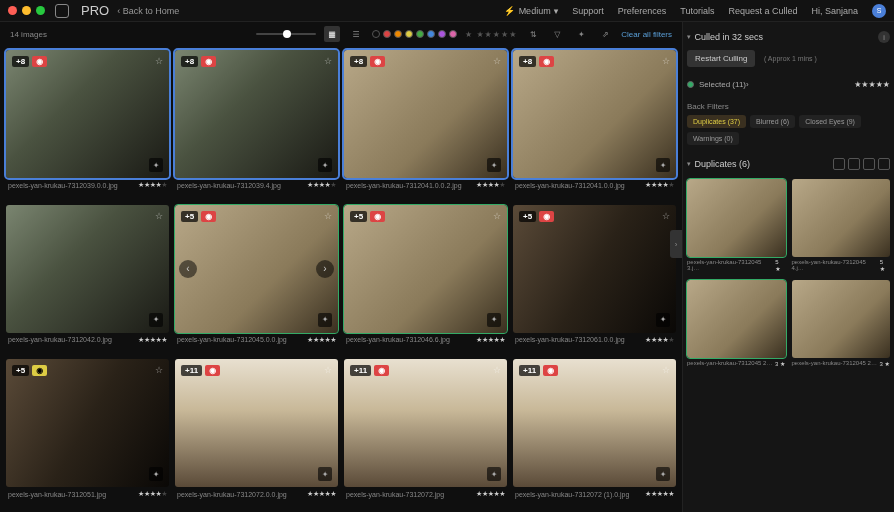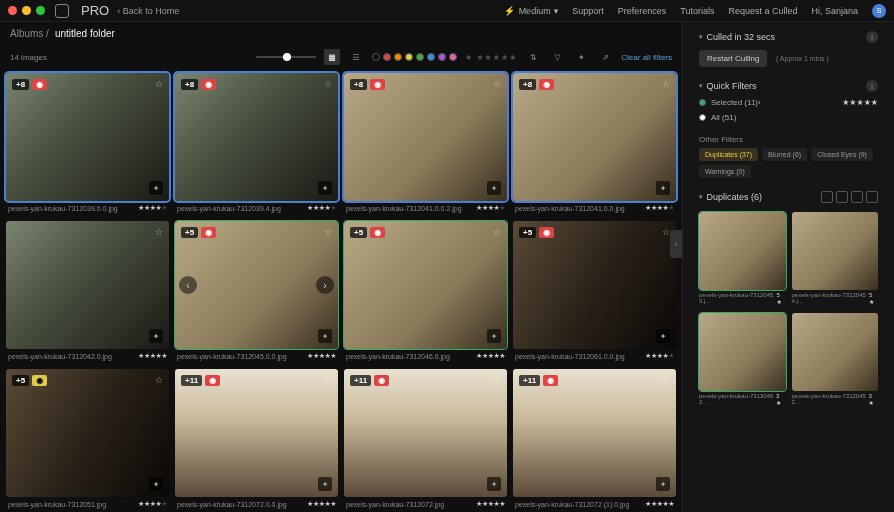--- a/index.html
+++ b/index.html
@@ -12,21 +12,21 @@
 .tb-left{display:flex;align-items:center;gap:8px}
 .tb-left .pro{color:#ccc;font-size:13px}
 .tb-left .back{color:#999;font-size:9px;cursor:pointer}
 .tb-right{margin-left:auto;display:flex;gap:14px;align-items:center;font-size:9px}
 .tb-right span{color:#aaa;cursor:pointer}
 .medium{display:flex;align-items:center;gap:3px}
 .bolt{color:#ffb800}
 .avatar{width:14px;height:14px;border-radius:50%;background:#4a7fd8;color:#fff;display:flex;align-items:center;justify-content:center;font-size:7px}
 .main{display:flex;height:490px}
 .left{flex:1;display:flex;flex-direction:column;overflow:hidden}
-.right{width:212px;background:#151515;border-left:1px solid #222;overflow-y:auto;padding:6px 16px}
+.right{width:212px;background:#151515;border-left:1px solid #222;overflow-y:auto;padding:6px 4px}
 .breadcrumb{padding:6px 10px;display:flex;align-items:center;gap:6px;font-size:10px}
 .bc-albums{color:#888}.bc-folder{color:#eee;font-weight:500}
 .toolbar{padding:4px 10px;display:flex;align-items:center;gap:8px;font-size:8px}
 .tb-count{color:#888}
 .tb-spacer{flex:1}
 .slider{width:60px;height:2px;background:#444;position:relative;border-radius:2px}
 .slider::after{content:'';position:absolute;left:45%;top:-3px;width:8px;height:8px;border-radius:50%;background:#fff}
 .icon-btn{width:16px;height:16px;display:flex;align-items:center;justify-content:center;color:#888;cursor:pointer;border-radius:2px}
 .icon-btn.active{background:#333;color:#fff}
 .colors{display:flex;gap:3px}
@@ -104,24 +104,20 @@
     <span>Preferences</span>
     <span>Tutorials</span>
     <span>Request a Culled</span>
     <span>Hi, Sanjana</span>
     <div class="avatar">S</div>
   </div>
 </div>
 
 <div class="main">
   <div class="left">
-    <div class="breadcrumb">
-      <span class="bc-albums">Albums  /</span>
-      <span class="bc-folder">untitled folder</span>
-    </div>
     <div class="toolbar">
       <span class="tb-count">14 images</span>
       <div class="tb-spacer"></div>
       <div class="slider"></div>
       <div class="icon-btn active">▦</div>
       <div class="icon-btn">☰</div>
       <div class="colors">
         <div class="cdot"></div>
         <div class="cdot red"></div>
         <div class="cdot orange"></div>
@@ -338,41 +334,31 @@
     <div class="section">
       <div class="sec-head">
           <span class="chev">▾</span>
           <span>Culled in 32 secs</span>
           <div class="info-i">i</div>
         </div>
       <span class="restart">Restart Culling</span>
       <span class="approx">( Approx 1 mins )</span>
     </div>
     <div class="section">
-      <div class="sec-head">
-          <span class="chev">▾</span>
-          <span>Quick Filters</span>
-          <div class="info-i">i</div>
-        </div>
       <div id="quick-rows">
           <div class="filter-row">
     <div class="fdot green"></div>
     <span>Selected (11)›</span>
 
     <span class="fstars">★★★★★</span>
   </div>
-          <div class="filter-row">
-    <div class="fdot white"></div>
-    <span>All (51)</span>
-
-  </div>
         </div>
     </div>
     <div class="section">
-      <div class="other-label">Other Filters</div>
+      <div class="other-label">Back Filters</div>
       <div class="pill-row" id="pills">
           <div class="pill active">Duplicates (37)</div>
           <div class="pill ">Blurred (6)</div>
           <div class="pill ">Closed Eyes (9)</div>
           <div class="pill ">Warnings (0)</div>
         </div>
     </div>
     <div class="section">
       <div class="sec-head">
           <span class="chev">▾</span>

